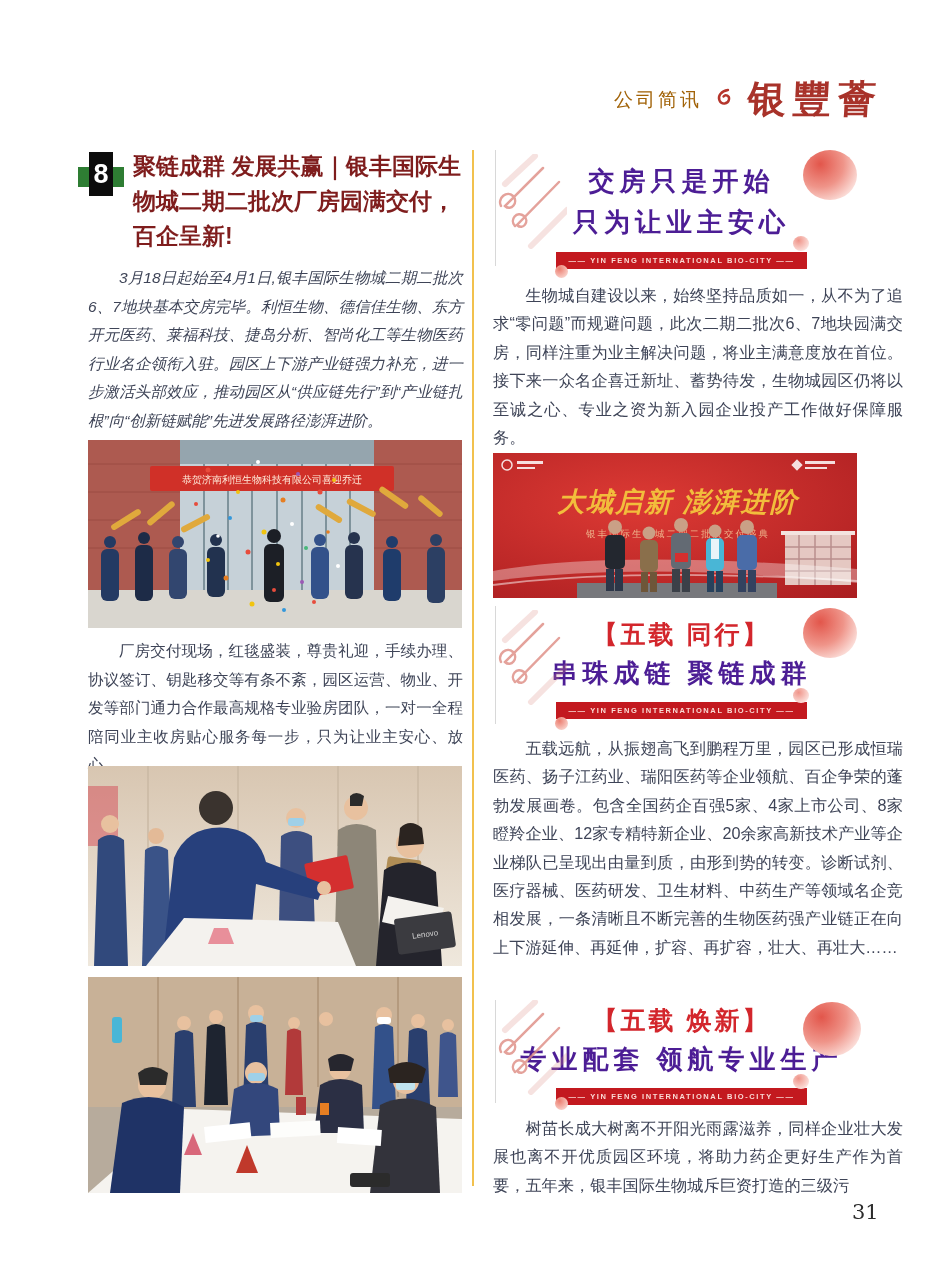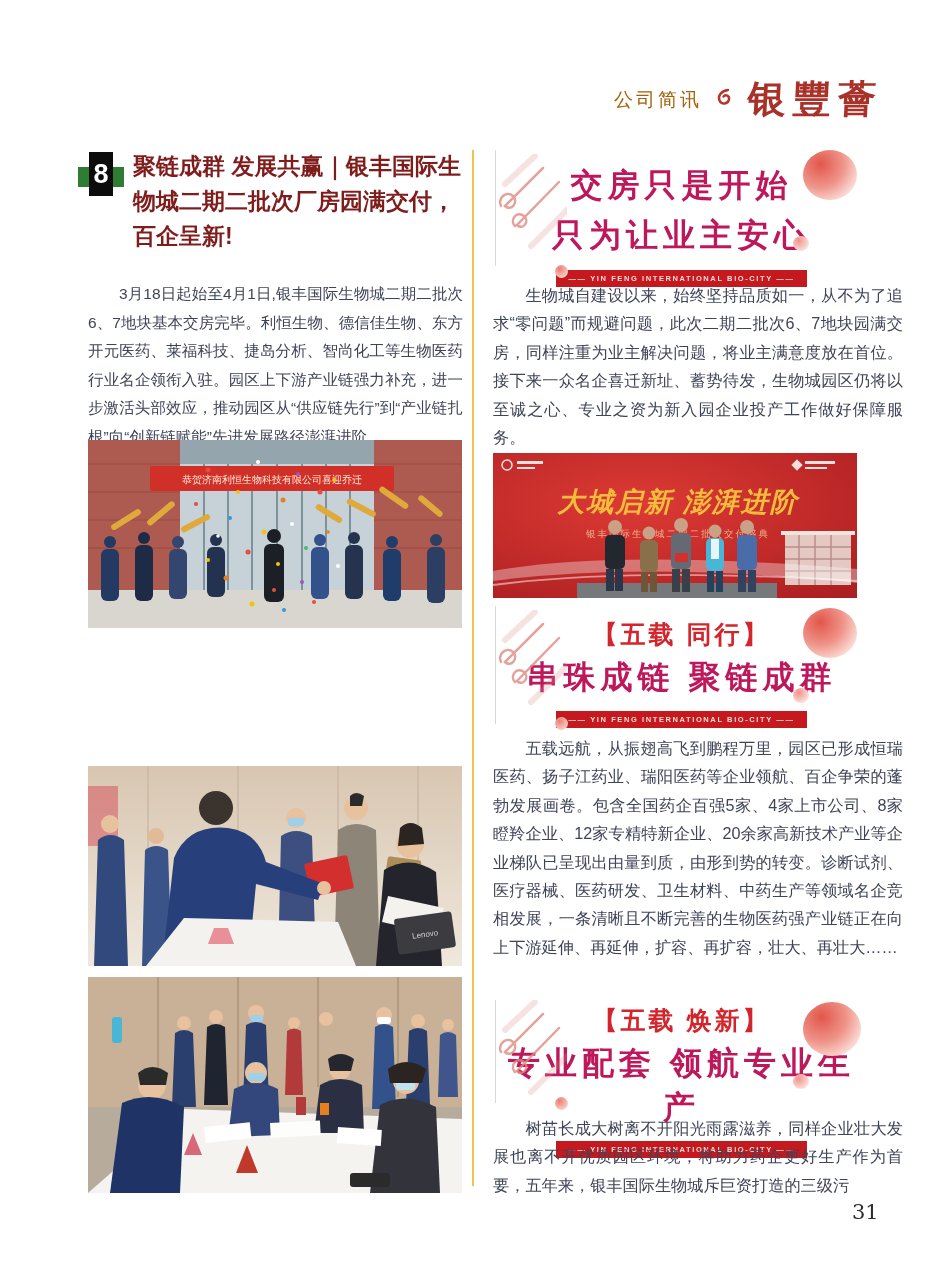--- a/index.html
+++ b/index.html
@@ -20,37 +20,37 @@
   .badge-green{position:absolute;width:11px;height:20px;background:#2e7d33;top:15px;}
   .badge-green.l{left:0;} .badge-green.r{right:0;}
   .badge-black{position:absolute;left:11px;top:0;width:24px;height:44px;background:#0c0c0c;
                color:#fff;font-size:27px;font-weight:bold;display:flex;align-items:center;justify-content:center;}
   .left-title{position:absolute;top:149px;left:133px;width:332px;font-size:23px;font-weight:700;
               line-height:35px;color:#7f1d1d;word-break:break-all;}
 
   .para{position:absolute;text-align:justify;text-indent:2em;color:#3e4457;word-break:break-all;}
   .para.left{left:88px;width:375px;font-size:15.5px;line-height:28.5px;}
   .para.right{left:493px;width:410px;font-size:16.2px;line-height:28.4px;}
-  .p-left1{top:280px;} .p-left2{top:637px;}
+  .p-left1{top:264px;font-style:italic;} .p-left2{top:637px;}
   .p-right1{top:281px;} .p-right2{top:734px;} .p-right3{top:1114px;}
 
   .photo{position:absolute;display:block;}
   .photo svg{display:block;}
 
   
   .banner{position:absolute;left:493px;width:377px;text-align:center;}
   .banner .vline{position:absolute;left:2px;top:0;width:1px;background:#d8d8d8;}
   .banner .sq{position:absolute;left:4px;top:4px;}
   .banner .c-big{position:absolute;left:310px;width:54px;height:50px;border-radius:50%;
      background:radial-gradient(circle at 32% 28%, #e2564b 0%, #ef9489 45%, #fbdcd7 78%, #ffffff 100%);}
   .banner .c-small{position:absolute;left:300px;width:16px;height:15px;border-radius:50%;
      background:radial-gradient(circle at 35% 30%, #ef9489 0%, #fbdcd7 70%, #ffffff 100%);}
   .banner .c-dot{position:absolute;left:62px;width:13px;height:13px;border-radius:50%;
      background:radial-gradient(circle at 35% 30%, #ec7e70 0%, #f9cfc8 75%, #ffffff 100%);}
-  .b-line-dark{font-size:32px;font-weight:700;color:#be185d;letter-spacing:5px;}
+  .b-line-dark{font-size:26px;font-weight:700;color:#4c1d95;letter-spacing:5px;}
   .b-line-red{font-size:25px;font-weight:700;color:#d3262c;letter-spacing:3px;}
   .ribbon{display:inline-block;background:#c3191f;color:rgba(255,234,228,0.92);
           font-size:7.5px;font-weight:bold;letter-spacing:1.6px;padding:4px 12px;}
 
   .page-num{position:absolute;top:1200px;left:852px;font-family:"DejaVu Serif","Liberation Serif",serif;
             font-size:21px;color:#2c2c2c;}
 </style>
 </head>
 <body>
 
@@ -178,20 +178,21 @@
         <circle cx="120" cy="120" r="2" fill="#f1c40f"></circle>
           <circle cx="250" cy="126" r="2" fill="#ffffff"></circle>
         <circle cx="108" cy="64" r="2" fill="#e74c3c"></circle>
           <circle cx="246" cy="40" r="2" fill="#f1c40f"></circle>
         <circle cx="130" cy="96" r="1.8" fill="#ffffff"></circle>
           <circle cx="240" cy="92" r="1.8" fill="#e67e22"></circle>
       </g>
     </svg>
   </div>
 
+  <div class="para left p-left2">厂房交付现场，红毯盛装，尊贵礼迎，手续办理、协议签订、钥匙移交等有条不紊，园区运营、物业、开发等部门通力合作最高规格专业验房团队，一对一全程陪同业主收房贴心服务每一步，只为让业主安心、放心。</div>
 
   <div class="photo" style="top:766px;left:88px;">
     <svg width="374" height="200" viewBox="0 0 374 200">
       <defs>
         <linearGradient id="warm" x1="0" y1="0" x2="0" y2="1">
           <stop offset="0" stop-color="#d8c6b1"></stop>
             <stop offset="1" stop-color="#efe8dd"></stop>
         </linearGradient>
       </defs>
       <rect width="374" height="200" fill="url(#warm)"></rect>

